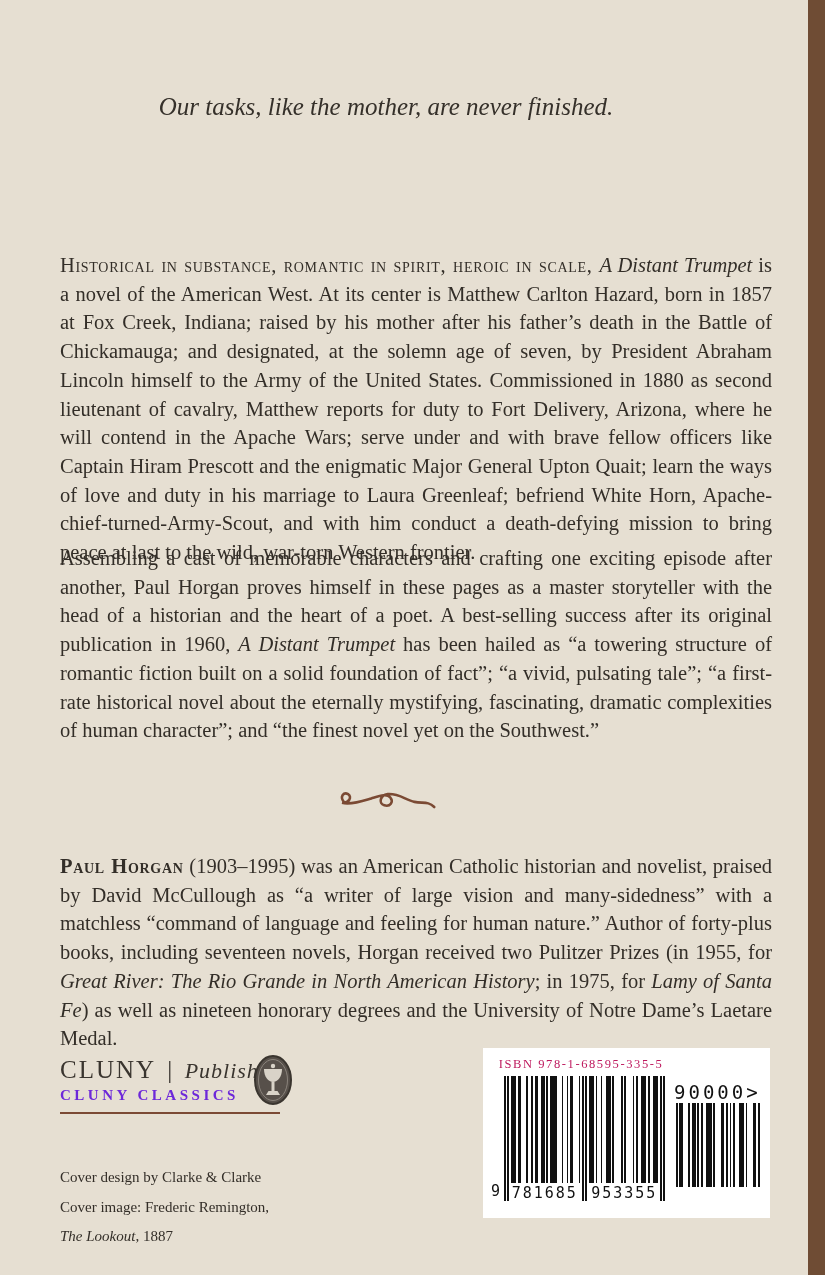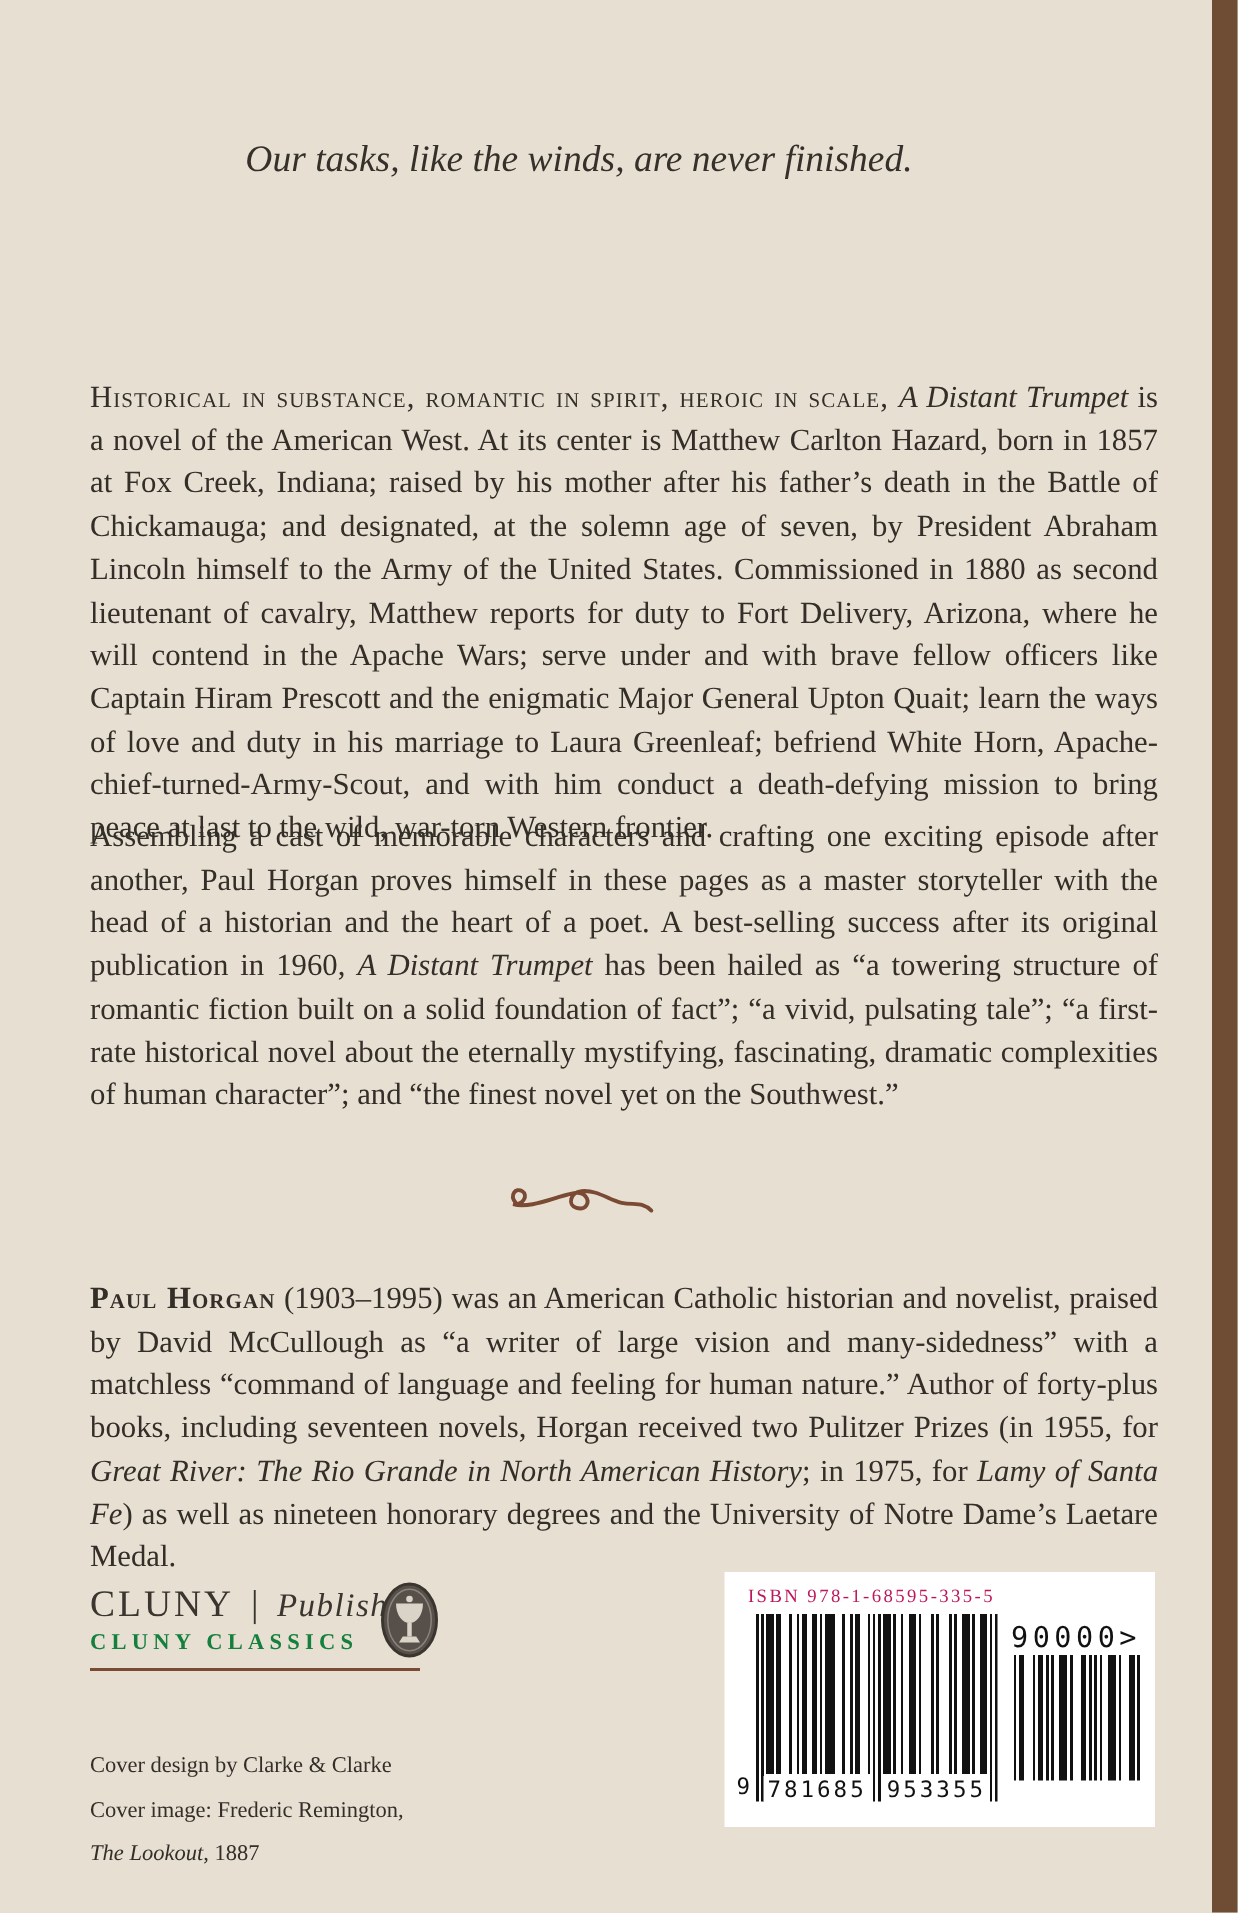--- a/index.html
+++ b/index.html
@@ -62,21 +62,21 @@
   .pub-line1 {
     font-size: 25px; letter-spacing: 1px; color: #3a352f;
     white-space: nowrap;
   }
   .pub-name { letter-spacing: 2px; }
   .pub-divider { margin: 0 4px; color: #3a352f; }
   .pub-type { font-style: italic; font-size: 22px; }
   .pub-imprint {
     margin-top: 3px;
     font-size: 15px; font-weight: bold; letter-spacing: 3.5px;
-    color: #15803d;
+    color: #6d28d9;
   }
   .pub-logo { margin-left: 8px; margin-top: -2px; }
   .pub-logo svg { width: 40px; height: 52px; }
 
   .rule {
     position: absolute; left: 60px; top: 1112px;
     width: 220px; height: 2px;
     background: #7b4a34;
   }
 
@@ -130,21 +130,21 @@
   }
   .bc-supp svg { display: block; width: 100%; height: 84px; }
   .bc-bar-fill { fill: #111; }
 </style>
 </head>
 <body>
 
 <div class="page">
 
   <div class="epigraph">
-    <div>Our tasks, like the winds, are never finished.</div>
+    <div>Our tasks, like the mother, are never finished.</div>
   </div>
 
   <p class="bodypara para1"><span class="seg-sc">Historical in substance, romantic in spirit, heroic in scale, </span><span class="seg-i">A Distant Trumpet</span><span> is a novel of the American West. At its center is Matthew Carlton Hazard, born in 1857 at Fox Creek, Indiana; raised by his mother after his father’s death in the Battle of Chickamauga; and designated, at the solemn age of seven, by President Abraham Lincoln himself to the Army of the United States. Commissioned in 1880 as second lieutenant of cavalry, Matthew reports for duty to Fort Delivery, Arizona, where he will contend in the Apache Wars; serve under and with brave fellow officers like Captain Hiram Prescott and the enigmatic Major General Upton Quait; learn the ways of love and duty in his marriage to Laura Greenleaf; befriend White Horn, Apache-chief-turned-Army-Scout, and with him conduct a death-defying mission to bring peace at last to the wild, war-torn Western frontier.</span></p>
 
   <p class="bodypara para2"><span>Assembling a cast of memorable characters and crafting one exciting episode after another, Paul Horgan proves himself in these pages as a master storyteller with the head of a historian and the heart of a poet. A best-selling success after its original publication in 1960, </span><span class="seg-i">A Distant Trumpet</span><span> has been hailed as “a towering structure of romantic fiction built on a solid foundation of fact”; “a vivid, pulsating tale”; “a first-rate historical novel about the eternally mystifying, fascinating, dramatic complexities of human character”; and “the finest novel yet on the Southwest.”</span></p>
 
   <div class="ornament">
     <svg viewBox="0 0 130 44">
       <path d="M16 23 C11 17 16 11 21 14 C26 17 22 25 14 24 C24 27 38 22 48 19 C58 16 66 13 70 18 C74 23 70 29 63 27 C56 25 58 15 67 14 C80 13 88 21 98 23 C108 25 114 22 121 29" fill="none" stroke="#7b4a34" stroke-width="3" stroke-linecap="round"></path>
     </svg>

